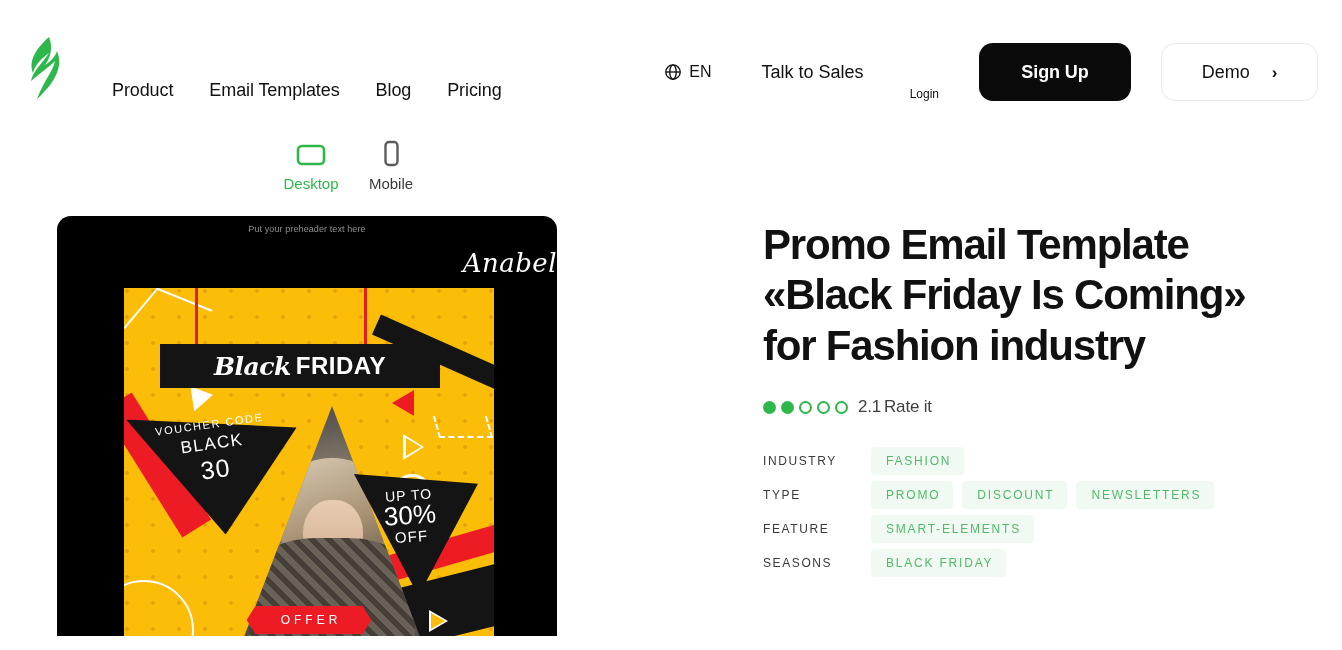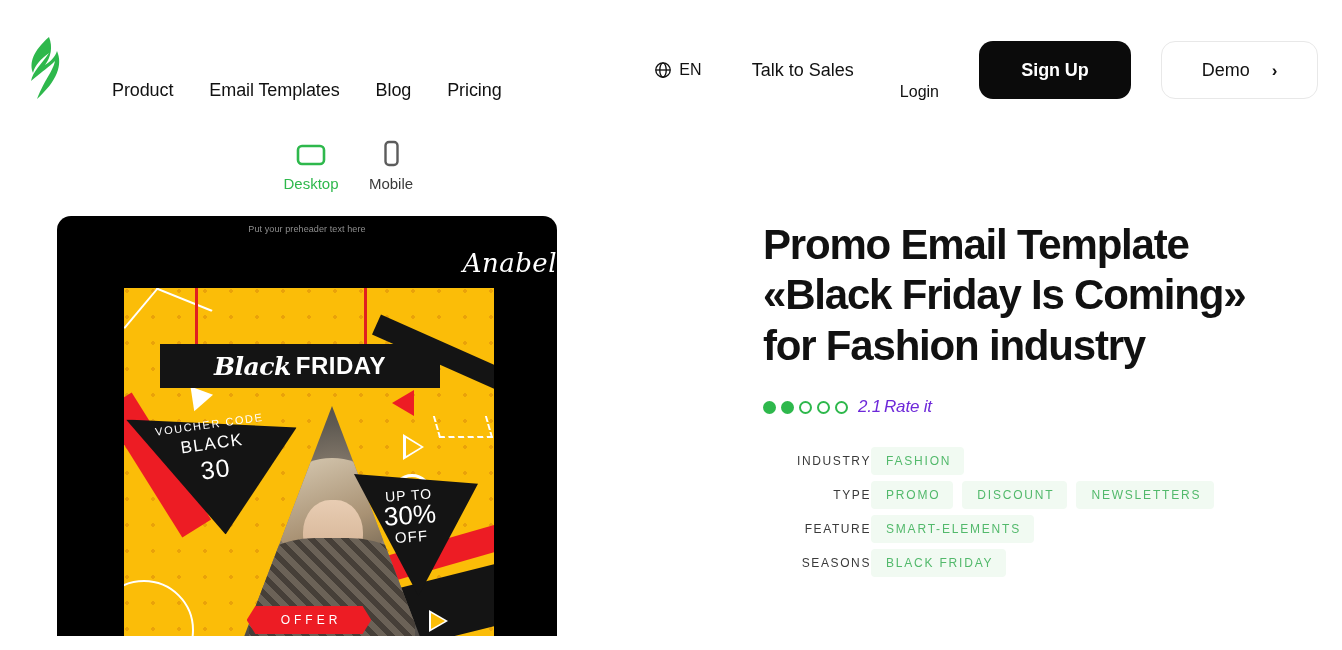--- a/index.html
+++ b/index.html
@@ -40,21 +40,21 @@
     align-items: center;
     gap: 12px;
   }
   .lang {
     display: flex; align-items: center; gap: 7px;
     font-size: 16px; color: #111; cursor: pointer;
     margin-right: 38px;
   }
   .lang-label { font-size: 16px; letter-spacing: 0.1px; }
   .link-sales { font-size: 18px; color:#111; margin-right: 34px; white-space: nowrap; cursor:pointer; }
-  .link-login { font-size: 16px; color:#111; margin-right: 28px; white-space: nowrap; cursor:pointer;margin-top:44px; }
+  .link-login { font-size: 12px; color:#111; margin-right: 28px; white-space: nowrap; cursor:pointer;margin-top:44px; }
   .btn-signup {
     background: #0b0b0b;
     color: #fff;
     border: none;
     border-radius: 14px;
     height: 58px;
     width: 152px;
     font-size: 18px;
     font-weight: bold;
     font-family: "Liberation Sans", sans-serif;
@@ -355,24 +355,24 @@
     color: #111;
   }
   .rating {
     display: flex; align-items: center; gap: 10px;
     margin-top: 26px;
   }
   .dots-row { display: flex; gap: 5px; align-items: center; }
   .dot { width: 13px; height: 13px; border-radius: 50%; }
   .dot.full { background: #2eb84c; }
   .dot.empty { border: 2px solid #2eb84c; background: transparent; }
-  .rate-text { color: #6d28d9; font-size: 17px; letter-spacing: -0.2px; font-style: italic; }
+  .rate-text { color: #404040; font-size: 17px; letter-spacing: -0.2px; }
   .rate-text .score { margin-right: 3px; }
 
-  .meta { margin-top: 30px; text-align: right; }
+  .meta { margin-top: 30px; }
   .meta-row {
     display: flex;
     align-items: center;
     margin-bottom: 6px;
     min-height: 26px;
   }
   .meta-key {
     width: 108px;
     flex: none;
     font-size: 12px;

